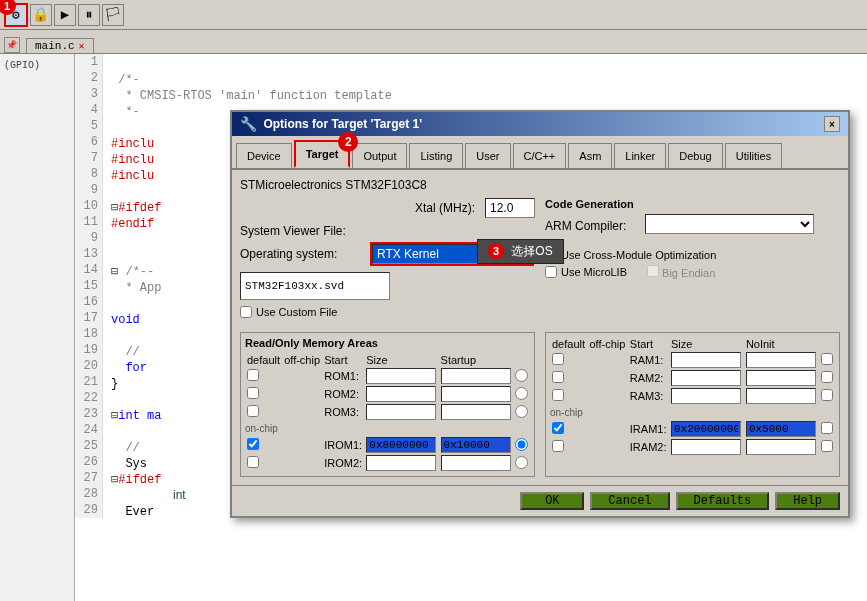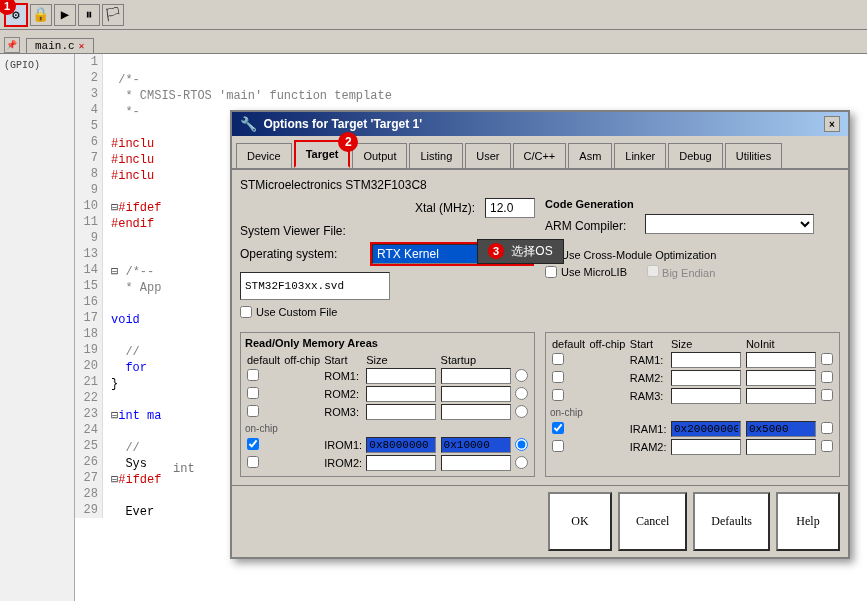--- a/index.html
+++ b/index.html
@@ -284,24 +284,24 @@
 
     .dialog-footer {
       display: flex;
       justify-content: flex-end;
       padding: 6px 8px;
       gap: 6px;
       background: #d4d0c8;
       border-top: 1px solid #808080;
     }
     .dialog-btn {
-      background: #ffffff;
+      background: #4d7c0f;
       border: 2px outset #808080;
-      padding: 20px 16px;
-      font-family: Liberation Serif, serif;
+      padding: 0 16px;
+      font-family: Liberation Mono, monospace;
       font-size: 12px;
       cursor: pointer;
       min-width: 64px;
     }
 
     
     .callout-badge {
       position: absolute;
       width: 20px; height: 20px;
       border-radius: 50%;
@@ -431,21 +431,21 @@
 <span class="code-fold">⊟</span><span class="code-keyword">int ma</span>
 <span style="color:#000">  </span>
 <span class="code-comment">  //</span>
 <span style="color:#000">  Sys</span>
 <span class="code-fold">⊟</span><span class="code-red">#ifdef</span>
 
 <span style="color:#000">  Ever</span>
     </div>
   </div>
 
-  <div style="position:absolute;left:173px;top:462px;font-family:Liberation Mono, monospace;font-size:12px;color:#737373;z-index:50;pointer-events:none;">int</div>
+  <div style="position:absolute;left:173px;top:488px;font-family:Liberation Sans, sans-serif;font-size:12px;color:#14532d;z-index:50;pointer-events:none;">int</div>
 
   <div class="dialog">
 
     <div class="dialog-titlebar">
       <div style="display:flex;align-items:center;gap:6px;">
         <span style="font-size:14px;">🔧</span>
         <span>Options for Target 'Target 1'</span>
       </div>
       <div class="dialog-close">×</div>
     </div>

